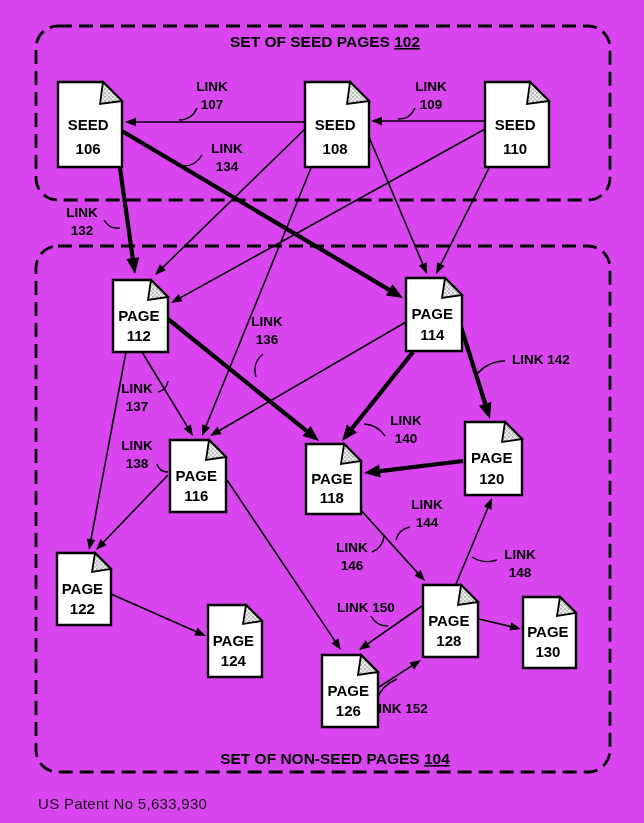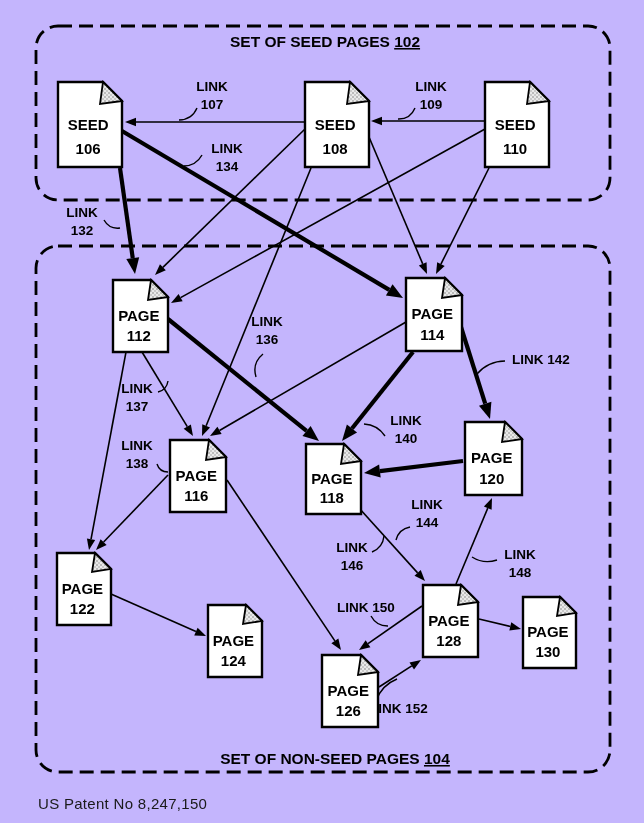--- a/index.html
+++ b/index.html
@@ -1,16 +1,16 @@
 <!DOCTYPE html>
 <html><head>
 <meta charset="utf-8">
 <style>
   html,body{margin:0;padding:0;background:#ffffff;}
-  .stage{position:relative;width:644px;height:823px;background:#c4b5fd;overflow:hidden;
+  .stage{position:relative;width:644px;height:823px;background:#d946ef;overflow:hidden;
          font-family:"Liberation Sans", sans-serif;}
   svg{position:absolute;left:0;top:0;}
   .footer{position:absolute;left:38px;top:795px;font-size:15px;color:#1a1a1a;
           font-family:"Liberation Sans", sans-serif;letter-spacing:.3px;}
   text{font-family:"Liberation Sans", sans-serif;fill:#000;}
 </style>
 </head>
 <body>
 
 <div class="stage">
@@ -135,14 +135,14 @@
       <path d="M 322 655 L 361 655 L 378 672 L 378 727 L 322 727 Z" fill="#fff" stroke="#000" stroke-width="2.4" stroke-linejoin="miter"></path>
       <path d="M 361 655 L 378 672 L 358 675 Z" fill="url(#stip)" stroke="#000" stroke-width="1.8"></path>
       <text x="348.32" y="0" text-anchor="middle" font-size="15" font-weight="bold"><tspan x="348.32" y="695.68">PAGE</tspan><tspan x="348.32" y="715.84">126</tspan></text>
       <path d="M 423 585 L 461 585 L 478 602 L 478 657 L 423 657 Z" fill="#fff" stroke="#000" stroke-width="2.4" stroke-linejoin="miter"></path>
       <path d="M 461 585 L 478 602 L 458 605 Z" fill="url(#stip)" stroke="#000" stroke-width="1.8"></path>
       <text x="448.85" y="0" text-anchor="middle" font-size="15" font-weight="bold"><tspan x="448.85" y="625.68">PAGE</tspan><tspan x="448.85" y="645.84">128</tspan></text>
       <path d="M 523 597 L 560 597 L 576 613 L 576 668 L 523 668 Z" fill="#fff" stroke="#000" stroke-width="2.4" stroke-linejoin="miter"></path>
       <path d="M 560 597 L 576 613 L 557 616 Z" fill="url(#stip)" stroke="#000" stroke-width="1.8"></path>
       <text x="547.91" y="0" text-anchor="middle" font-size="15" font-weight="bold"><tspan x="547.91" y="637.115">PAGE</tspan><tspan x="547.91" y="656.995">130</tspan></text>
     </svg>
-  <div class="footer">US Patent No 8,247,150</div>
+  <div class="footer">US Patent No 5,633,930</div>
 </div>
 
 </body></html>

